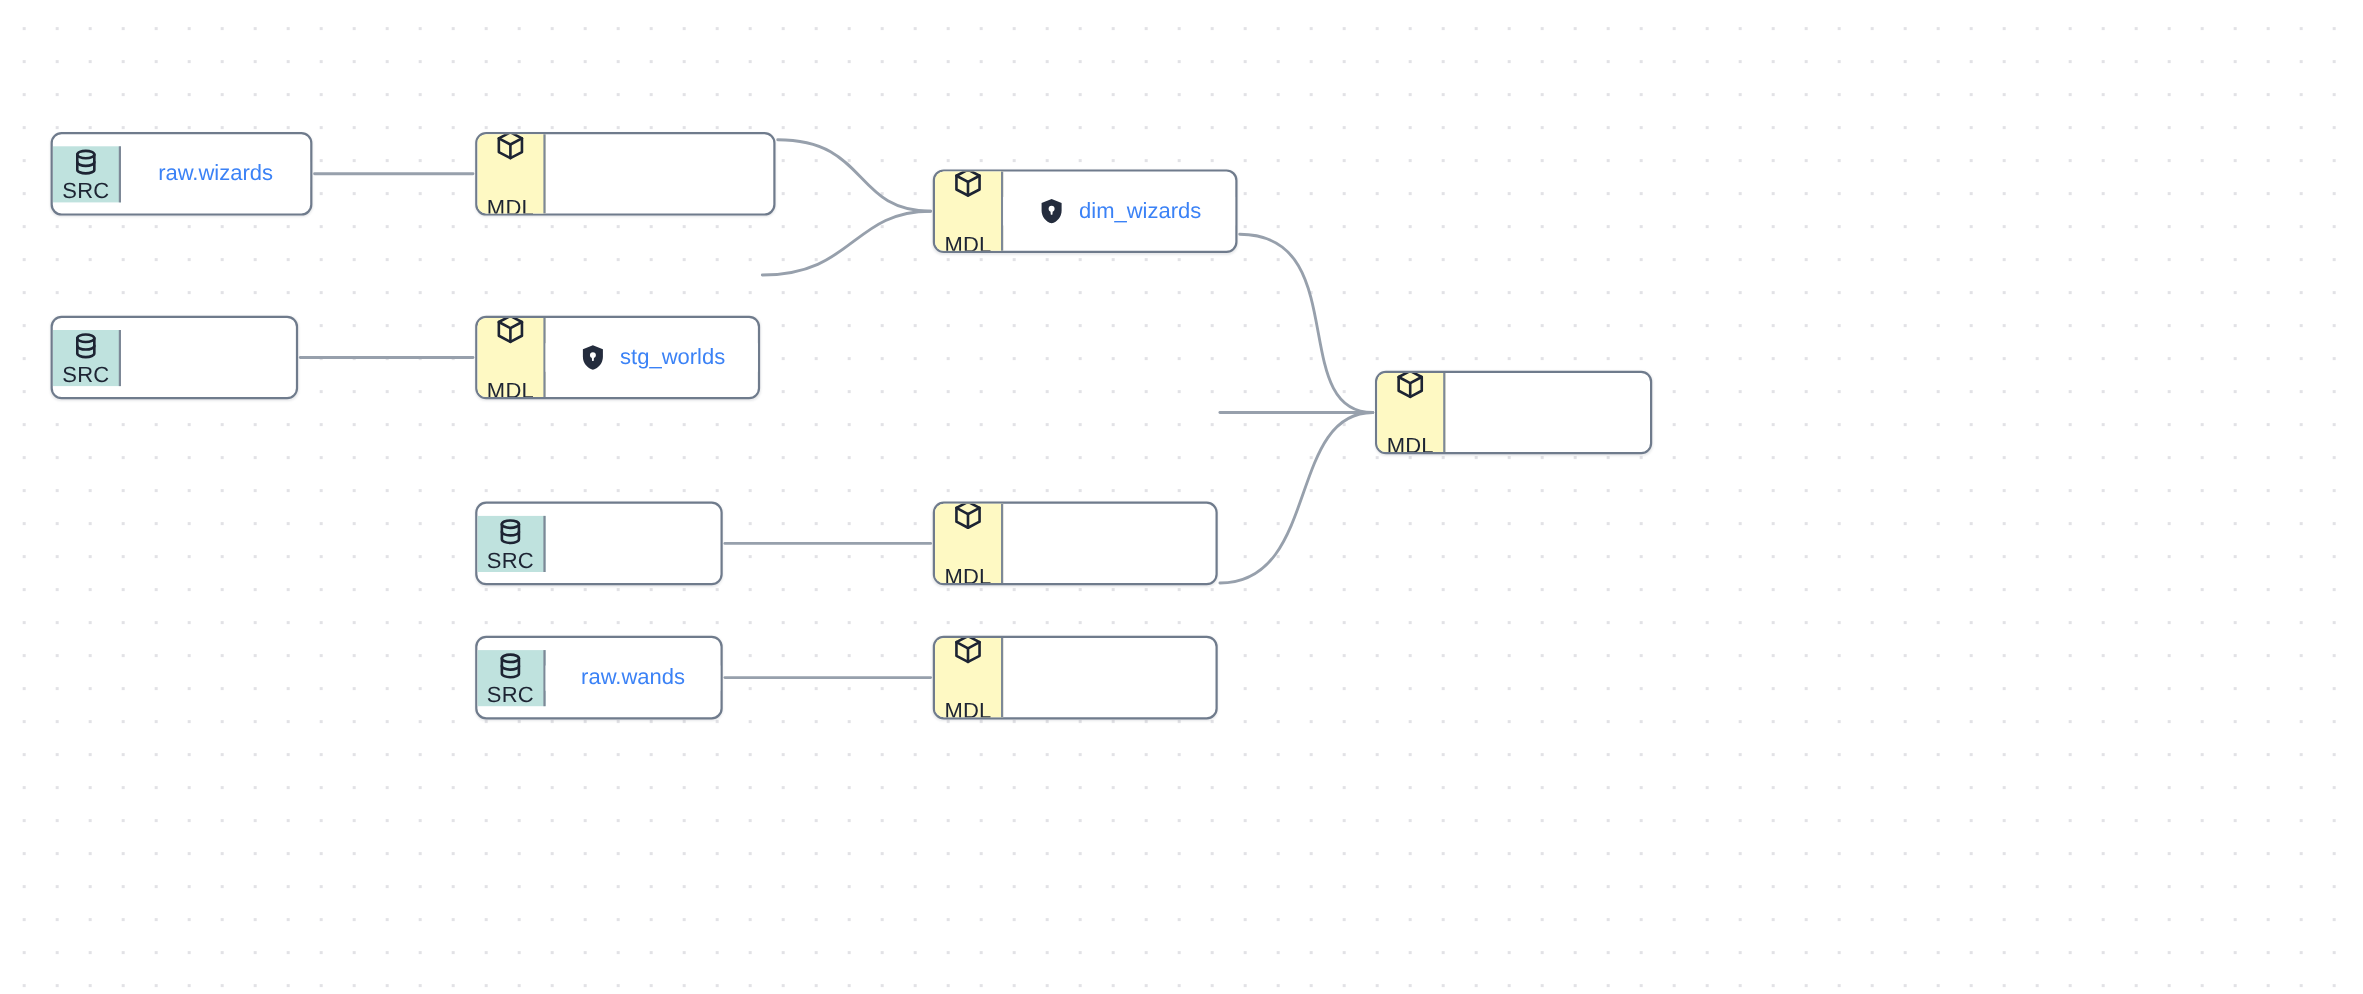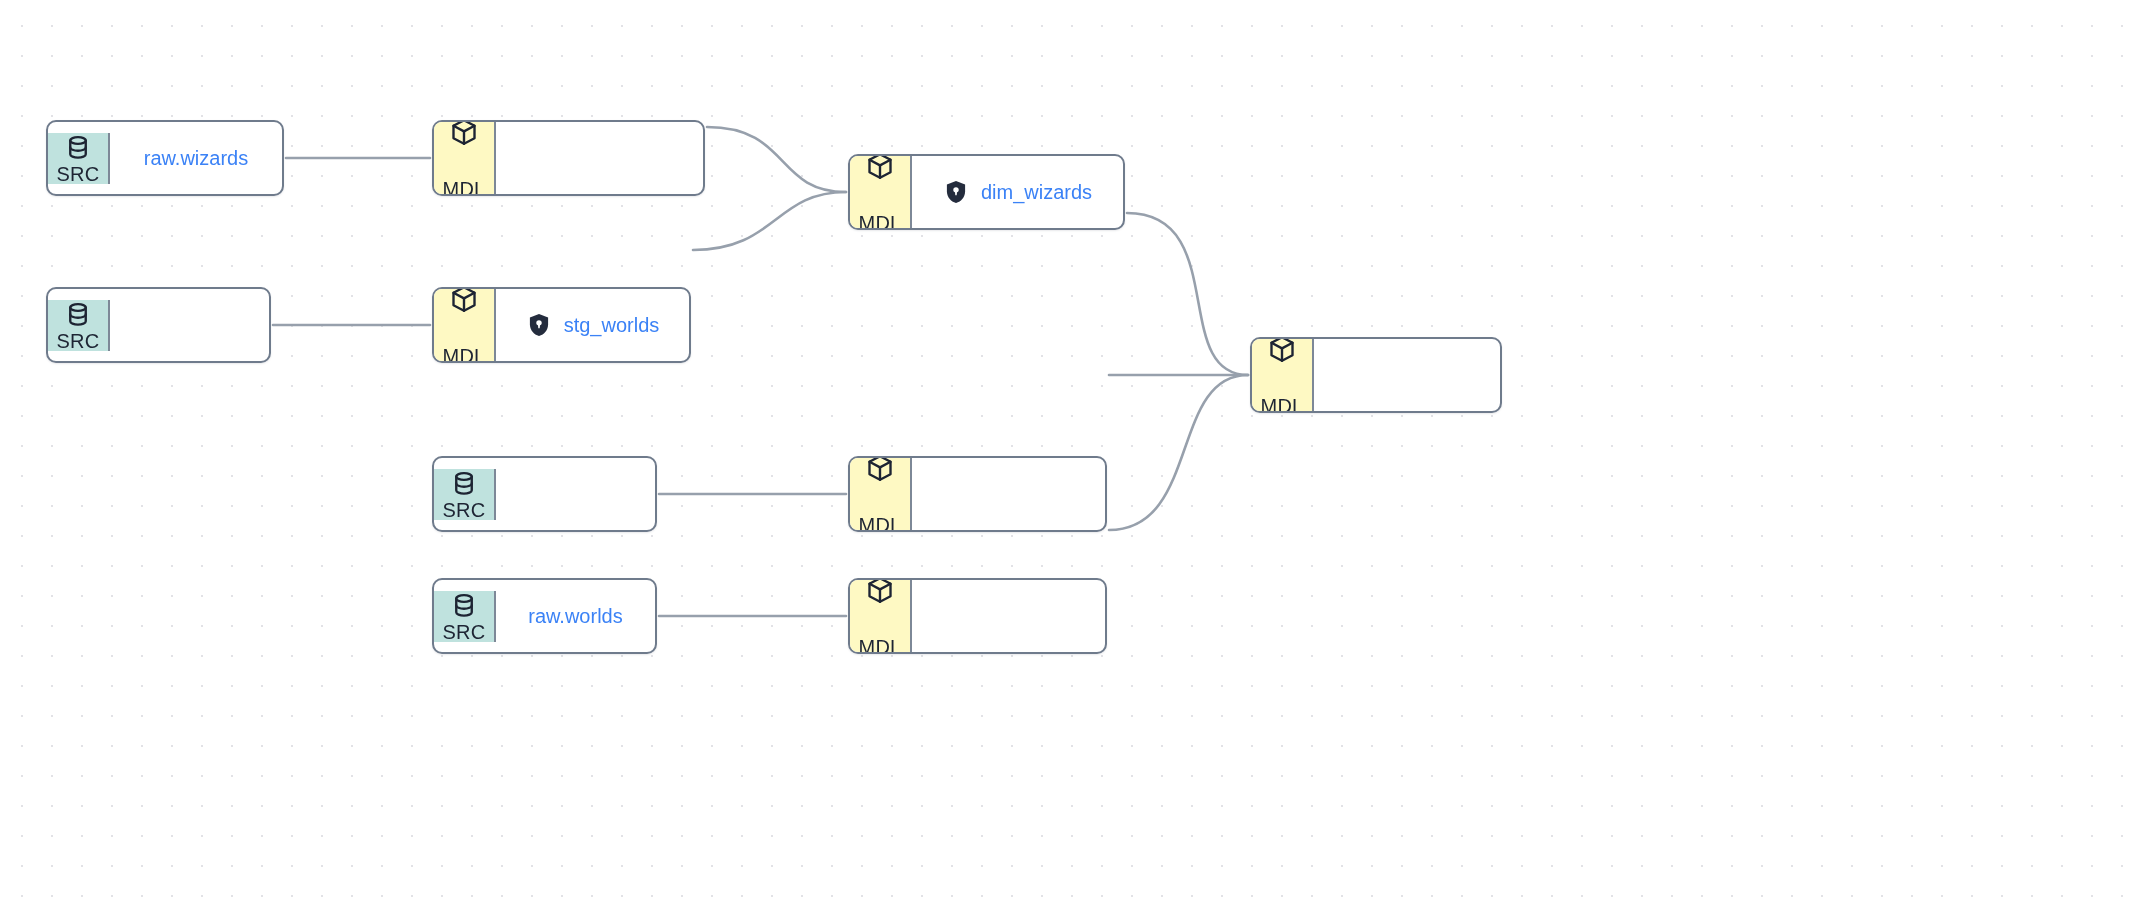--- a/index.html
+++ b/index.html
@@ -137,21 +137,21 @@
           <span>
             <svg width="30" height="30" viewBox="0 0 24 24" fill="none" stroke="#1d2433" stroke-width="1.9" stroke-linecap="round" stroke-linejoin="round">
               <ellipse cx="12" cy="6" rx="6.2" ry="2.7"></ellipse>
               <path d="M5.8 6v5.5c0 1.5 2.8 2.7 6.2 2.7s6.2-1.2 6.2-2.7V6"></path>
               <path d="M5.8 11.5V17c0 1.5 2.8 2.7 6.2 2.7s6.2-1.2 6.2-2.7v-5.5"></path>
             </svg>
           </span>
           <span class="badge-text">SRC</span>
         </div>
         <div class="node-body">
-          <span class="node-label">raw.worlds</span>
+          <span class="node-label">raw.wands</span>
         </div>
       </div>
       <div class="node" style="left: 432px; top: 120px; width: 273px; height: 76px;">
         <div class="badge badge-mdl">
           <span>
             <svg width="30" height="30" viewBox="0 0 24 24" fill="none" stroke="#1d2433" stroke-width="1.9" stroke-linecap="round" stroke-linejoin="round">
               <path d="M12 2.6 20.4 7v10L12 21.4 3.6 17V7z"></path>
               <path d="M3.6 7 12 11.5 20.4 7"></path>
               <path d="M12 11.5v9.9"></path>
             </svg>

